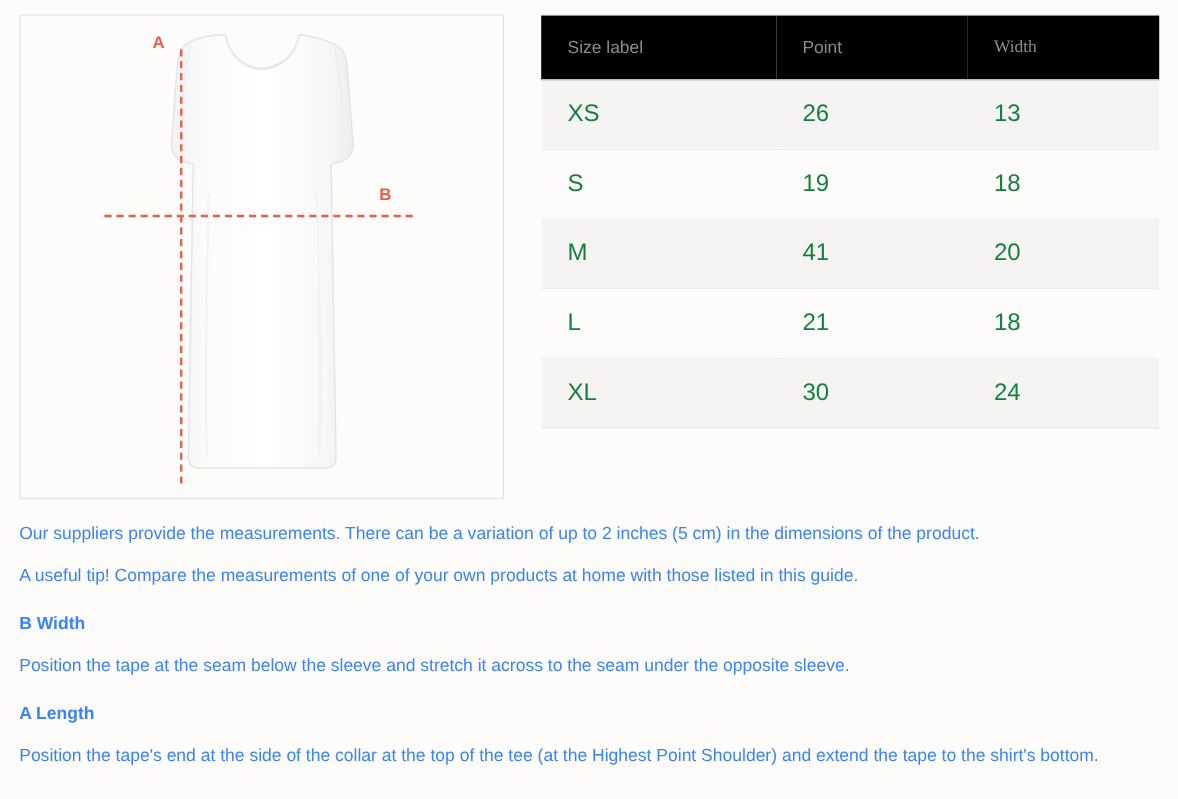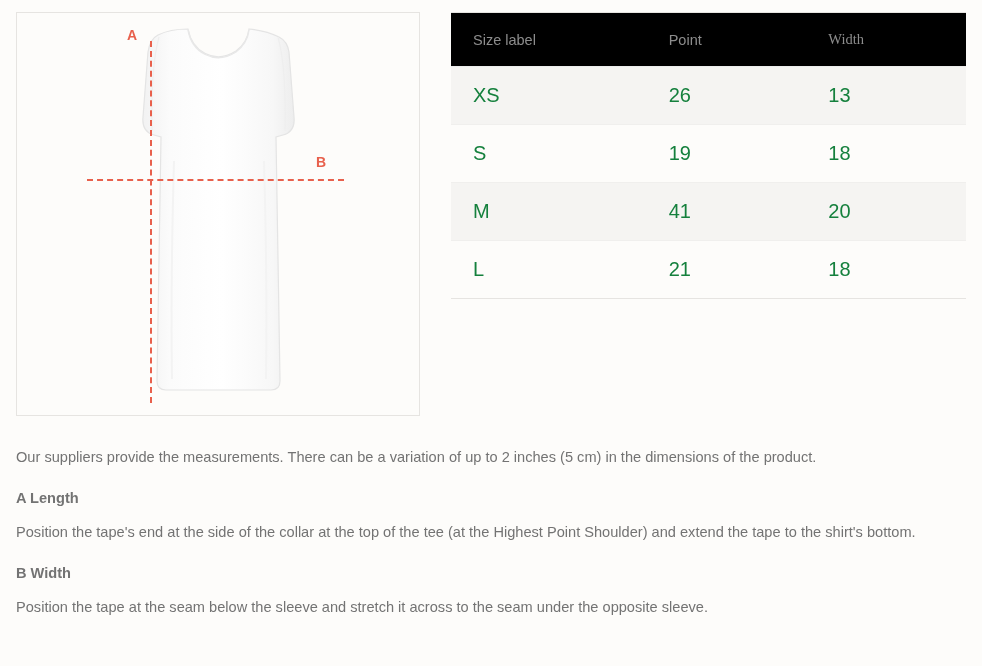--- a/index.html
+++ b/index.html
@@ -117,24 +117,24 @@
   }
   table.size-table tbody tr:last-child td {
     border-bottom: none;
   }
   .col-size { width: 38%; }
   .col-length { width: 31%; }
   .col-width { width: 31%; font-family: Liberation Serif, serif; }
 
   
   .notes {
-    margin-top: 30px;
+    margin-top: 18px;
     font-size: 14.6px;
     line-height: 1.55;
-    color: #737373;
+    color: #3b82f6;
   }
   .notes p {
     margin: 0 0 12px 0;
   }
   .section {
     margin-top: 18px;
   }
   .section-title {
     font-weight: bold;
     font-size: 14.6px;
@@ -226,32 +226,38 @@
           <tr>
             <td>M</td>
             <td>41</td>
             <td>20</td>
           </tr>
           <tr>
             <td>L</td>
             <td>21</td>
             <td>18</td>
           </tr>
+          <tr>
+            <td>XL</td>
+            <td>30</td>
+            <td>24</td>
+          </tr>
         </tbody>
       </table>
     </div>
   </div>
 
   <div class="notes">
     <p>Our suppliers provide the measurements. There can be a variation of up to 2 inches (5 cm) in the dimensions of the product.</p>
+    <p>A useful tip! Compare the measurements of one of your own products at home with those listed in this guide.</p>
+
+    <div class="section">
+      <p class="section-title">B Width</p>
+      <p class="section-body">Position the tape at the seam below the sleeve and stretch it across to the seam under the opposite sleeve.</p>
+    </div>
 
     <div class="section">
       <p class="section-title">A Length</p>
       <p class="section-body">Position the tape's end at the side of the collar at the top of the tee (at the Highest Point Shoulder) and extend the tape to the shirt's bottom.</p>
     </div>
-
-    <div class="section">
-      <p class="section-title">B Width</p>
-      <p class="section-body">Position the tape at the seam below the sleeve and stretch it across to the seam under the opposite sleeve.</p>
-    </div>
   </div>
 
 </div>
 
 </body></html>

